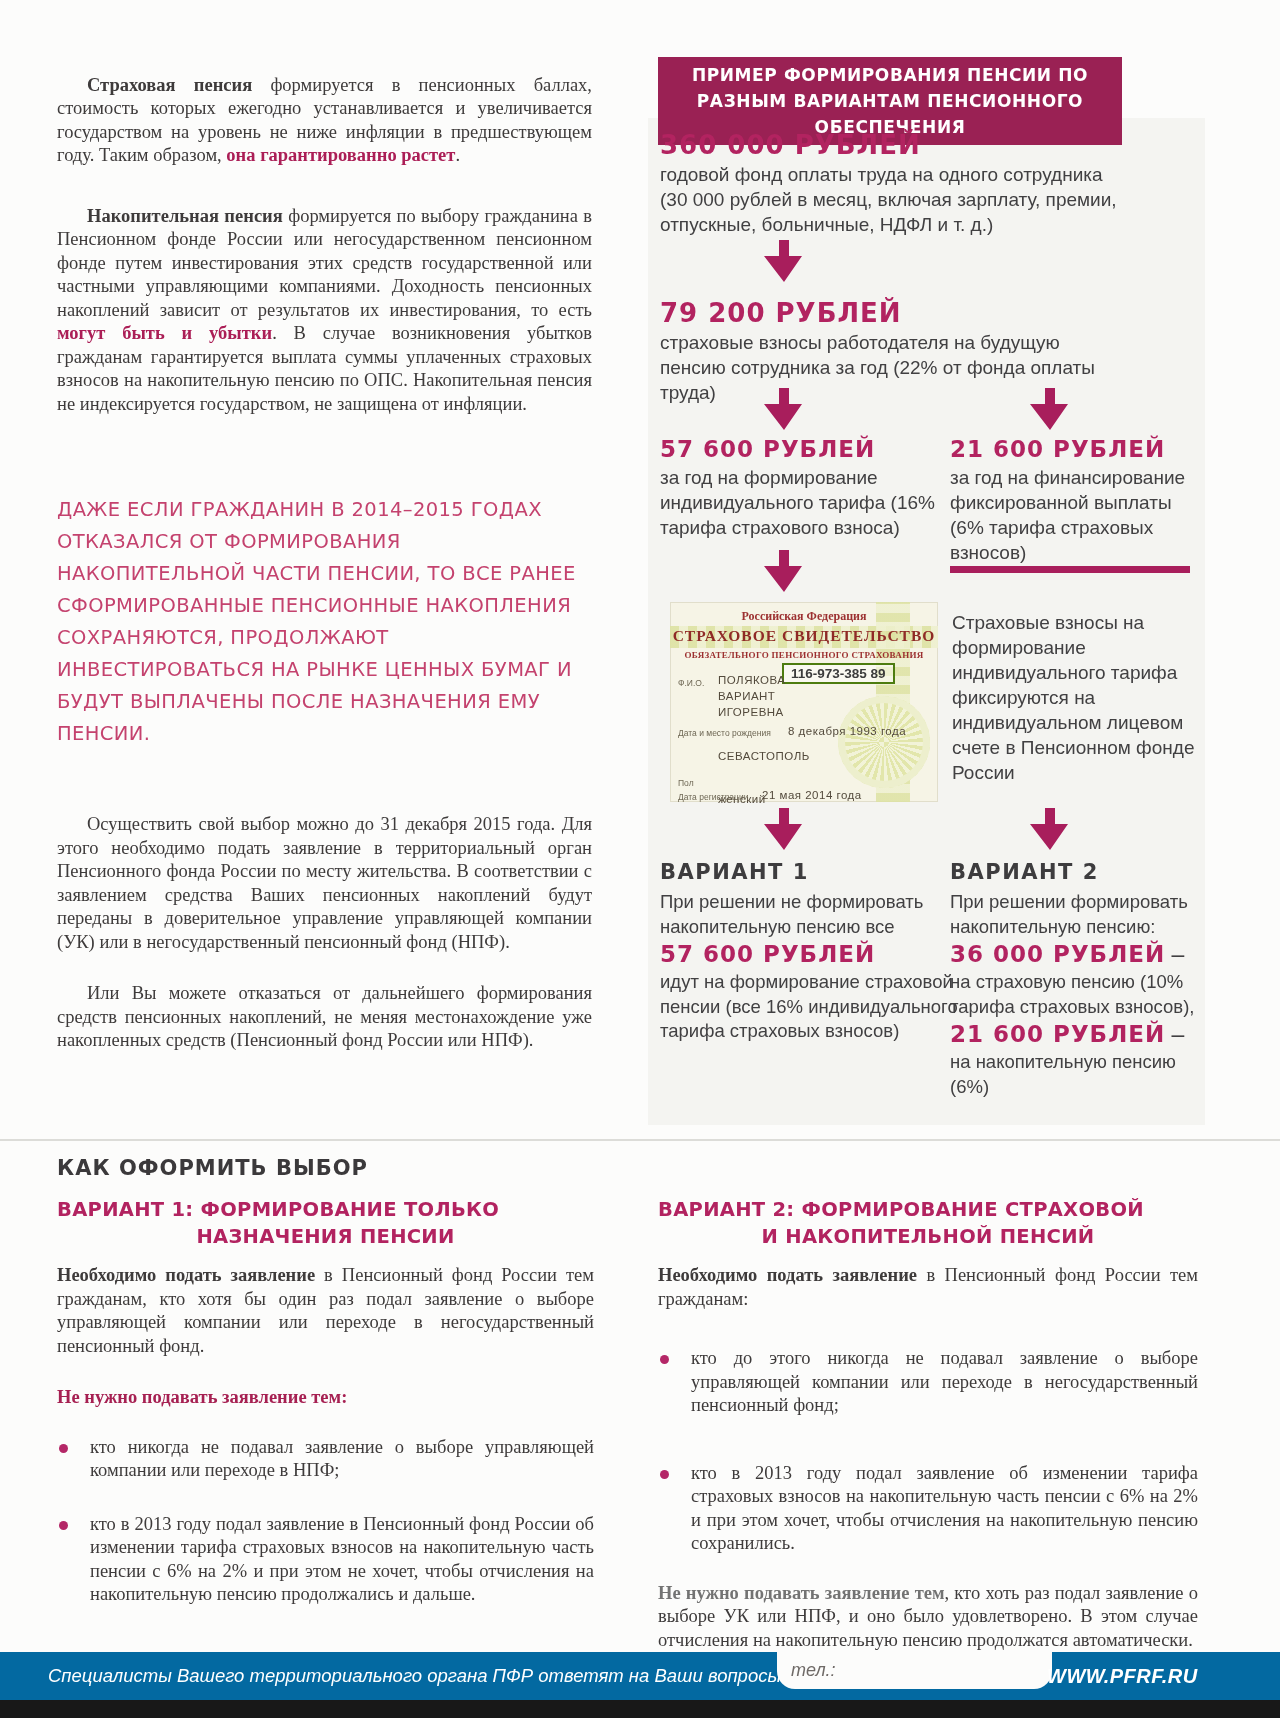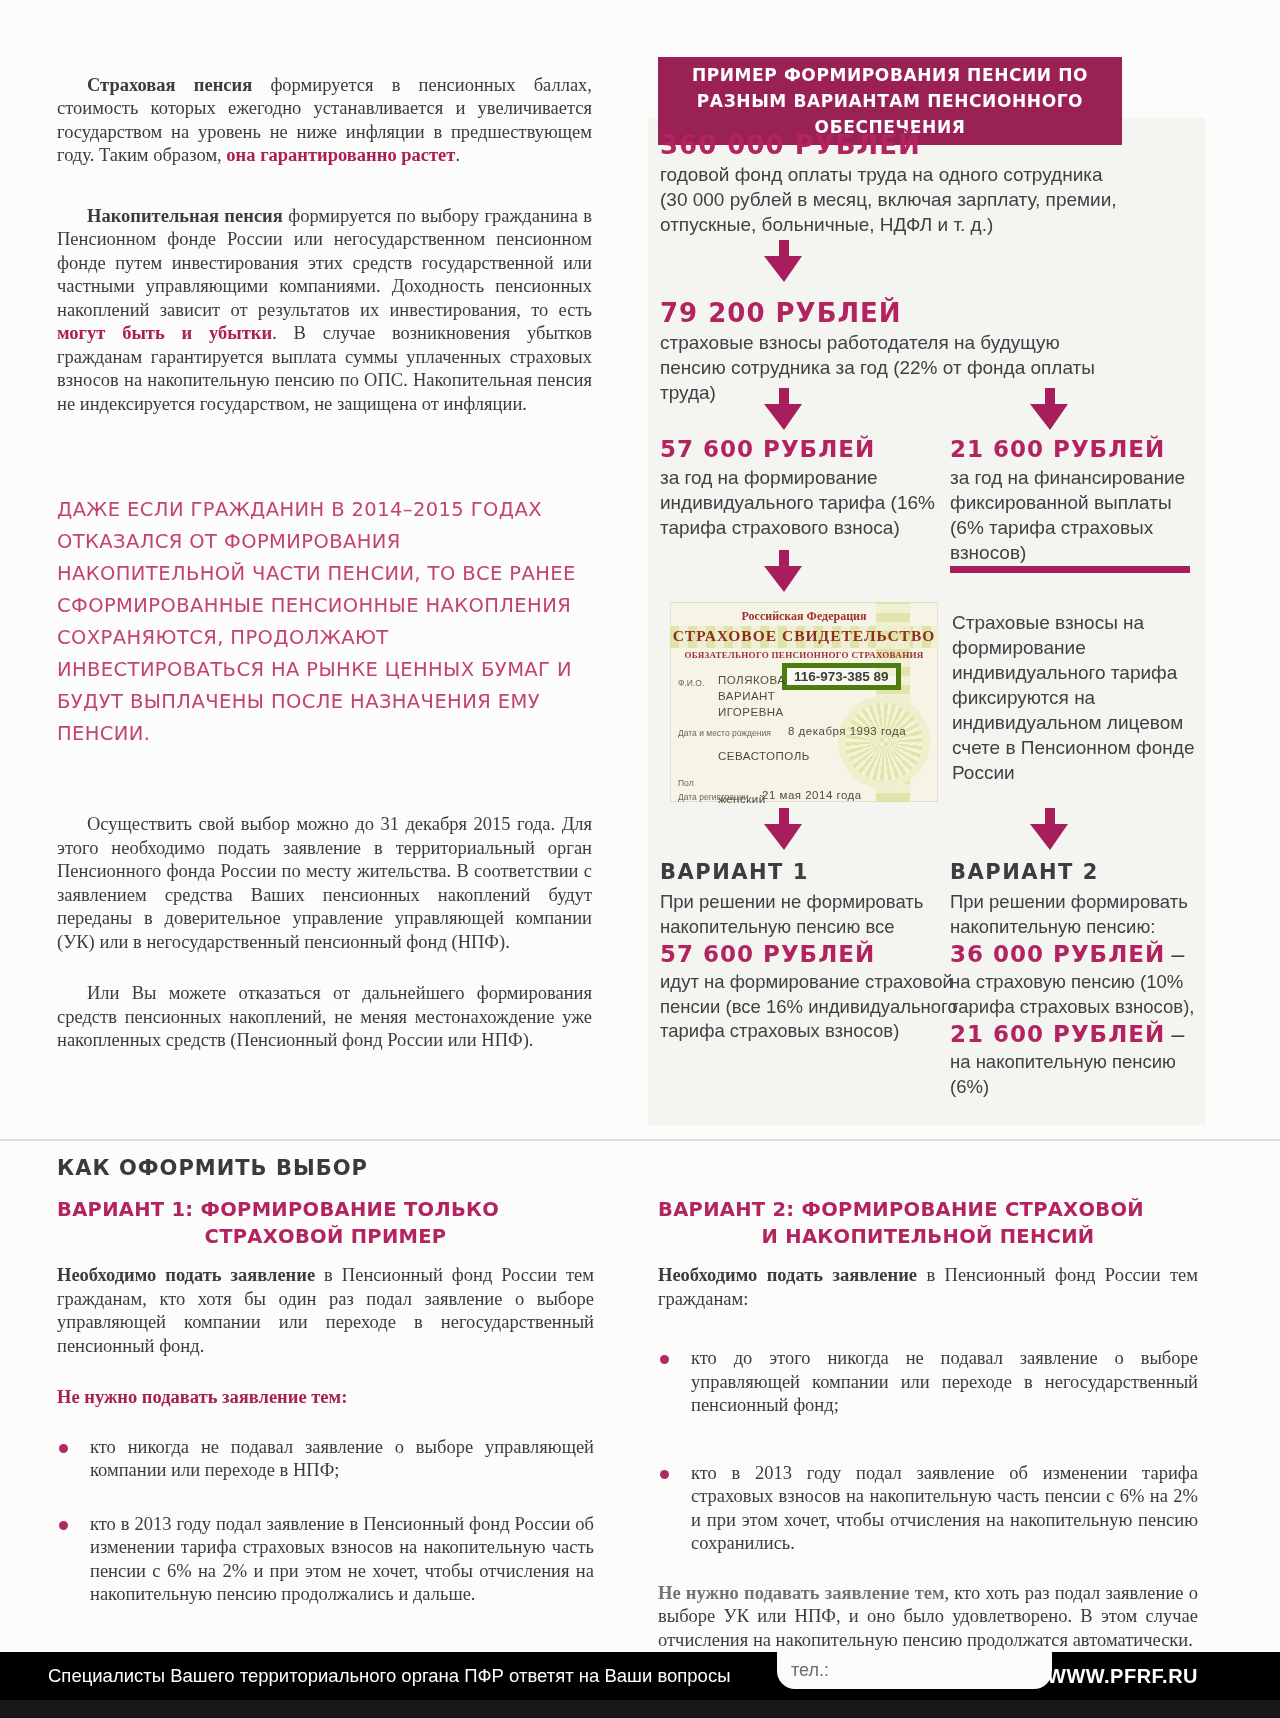--- a/index.html
+++ b/index.html
@@ -55,41 +55,41 @@
         background:repeating-linear-gradient(0deg,#dde2a2 0 9px,#eef0cf 9px 18px);opacity:.85;}
   .cert-rosette{position:absolute;right:8px;bottom:14px;width:92px;height:92px;border-radius:50%;
         background:repeating-conic-gradient(#e2e6ab 0deg 6deg,#f2f3d8 6deg 12deg);
         box-shadow:inset 0 0 0 7px #edefcd;}
   .cert-country{position:absolute;top:7px;left:0;width:100%;text-align:center;color:#9c3030;
         font-weight:bold;font-size:12px;}
   .cert-title{position:absolute;top:25px;left:0;width:100%;text-align:center;color:#8f2a26;
         font-weight:bold;font-size:15.5px;letter-spacing:1px;}
   .cert-sub{position:absolute;top:48px;left:0;width:100%;text-align:center;color:#9c3030;
         font-weight:bold;font-size:9px;letter-spacing:.3px;}
-  .cert-num{position:absolute;top:61px;left:112px;border:5px solid #4d7c0f;color:#3c3c3c;
+  .cert-num{position:absolute;top:61px;left:112px;border:2px solid #4d7c0f;color:#3c3c3c;
         font-weight:bold;font-size:13.5px;padding:1px 7px;background:rgba(255,255,255,.45);
         font-family:"Liberation Sans",sans-serif;}
   .cert-label{position:absolute;color:#6e6754;font-size:8.5px;font-family:"Liberation Sans",sans-serif;}
   .cert-val{position:absolute;color:#534a3c;font-size:11.5px;font-family:"Liberation Sans",sans-serif;
         letter-spacing:.5px;}
   
   .rule{position:absolute;left:0;top:1139px;width:1280px;height:2px;background:#dcdcd8;}
   .ht-title{position:absolute;left:57px;top:1156px;font-family:"DejaVu Sans",sans-serif;font-weight:bold;
         font-size:21px;color:#3b393b;letter-spacing:1px;}
   .btm-l{position:absolute;left:57px;top:1196px;width:537px;}
   .btm-r{position:absolute;left:658px;top:1196px;width:540px;}
   .m-head{font-family:"DejaVu Sans",sans-serif;font-weight:bold;font-size:19.5px;line-height:27px;
         color:#b22360;letter-spacing:.3px;}
   .m-head .l2{text-align:center;}
   .lead{margin-top:14px;}
   .no-need{margin-top:28px;color:#a62052;font-weight:bold;}
   .bullet{position:relative;padding-left:33px;margin-top:22px;}
   .dot{position:absolute;left:2px;top:8px;width:9px;height:9px;border-radius:50%;background:#b42767;}
   
-  .footer{position:absolute;left:0;top:1652px;width:1280px;height:48px;background:#000000;}
+  .footer{position:absolute;left:0;top:1652px;width:1280px;height:48px;background:#0369a1;font-style:italic;}
   .notch{position:absolute;left:777px;top:0;width:275px;height:37px;background:#fcfcfb;
         border-radius:0 0 18px 18px;}
   .f-text{position:absolute;left:48px;top:0;height:48px;line-height:48px;color:#fff;font-size:18.5px;}
   .f-tel{position:absolute;left:14px;top:0;height:37px;line-height:37px;color:#6f6a67;font-size:18px;}
   .f-site{position:absolute;left:1047px;top:0;height:48px;line-height:48px;color:#fff;
         font-weight:bold;font-size:20px;letter-spacing:.5px;}
   .blackstrip{position:absolute;left:0;top:1700px;width:1280px;height:18px;background:#181818;}
   .arrow svg{display:block;}
 </style>
 </head>
@@ -204,21 +204,21 @@
     <div class="amount v-amt"><span>21 600 РУБЛЕЙ</span><span class="v-dash"> –</span></div>
     <div class="v-body">на накопительную пенсию (6%)</div>
   </div>
 
   <div class="rule"></div>
   <div class="ht-title">КАК ОФОРМИТЬ ВЫБОР</div>
 
   <div class="btm-l">
     <div class="m-head">
       <div>ВАРИАНТ 1: ФОРМИРОВАНИЕ ТОЛЬКО</div>
-      <div class="l2">СТРАХОВОЙ ПРИМЕР</div>
+      <div class="l2">НАЗНАЧЕНИЯ ПЕНСИИ</div>
     </div>
     <p class="serif lead"><span class="b">Необходимо подать заявление</span><span> в Пенсионный фонд России тем гражданам, кто хотя бы один раз подал заявление о выборе управляющей компании или переходе в негосударственный пенсионный фонд.</span></p>
     <div class="serif no-need">Не нужно подавать заявление тем:</div>
     <div class="bullet serif" style="margin-top:26px;">
       <span class="dot"></span>
       <span>кто никогда не подавал заявление о выборе управляющей компании или переходе в НПФ;</span>
     </div>
     <div class="bullet serif" style="margin-top:30px;">
       <span class="dot"></span>
       <span>кто в 2013 году подал заявление в Пенсионный фонд России об изменении тарифа страховых взносов на накопительную часть пенсии с 6% на 2% и при этом не хочет, чтобы отчисления на накопительную пенсию продолжались и дальше.</span>

